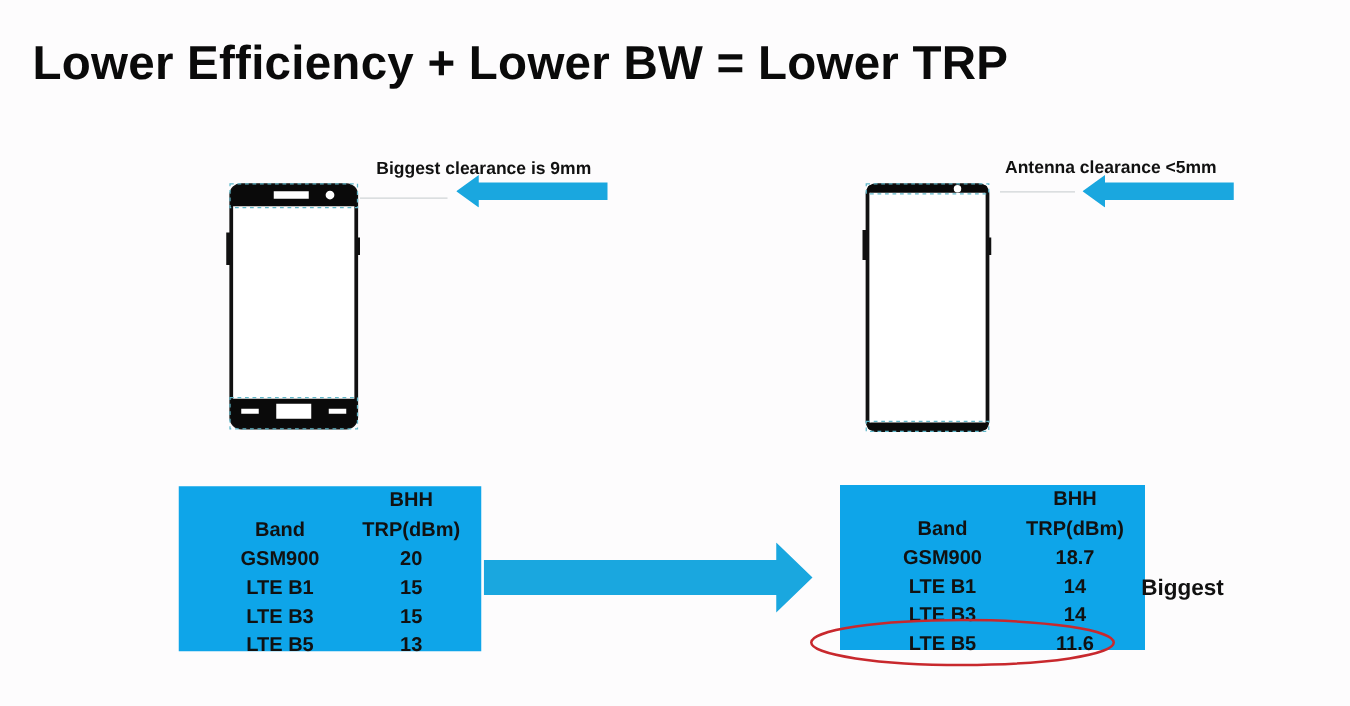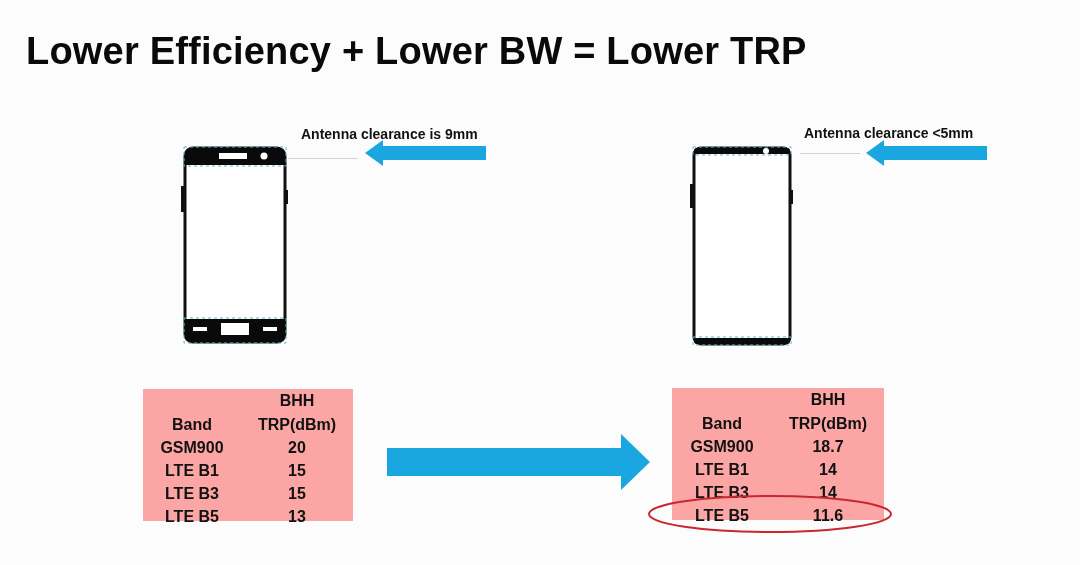--- a/index.html
+++ b/index.html
@@ -13,21 +13,21 @@
     }
     .callout {
       position:absolute; font-size:14px; font-weight:bold; color:#111;
     }
     .leader {
       position:absolute; height:1px; background:#cfd3d6;
     }
     .arrow-left { position:absolute; }
     .phone { position:absolute; }
     .table-box {
-      position:absolute; background:#fca5a5;
+      position:absolute; background:#0ea5e9;padding-left:32px;
     }
     .table-box table {
       border-collapse:collapse; width:100%;
       font-weight:bold; font-size:16px; color:#111;
     }
     .table-box td, .table-box th {
       text-align:center; padding:0; height:23px; line-height:23px; font-weight:bold;
     }
     .big-arrow { position:absolute; }
     .ellipse { position:absolute; }
@@ -57,21 +57,21 @@
     <path d="M7 177 L107 177 L107 192 Q107 200 99 200 L15 200 Q7 200 7 192 Z" fill="#0a0a0a"></path>
     <rect x="15" y="185" width="14" height="4" fill="#fff"></rect>
     <rect x="43" y="181" width="28" height="12" fill="#fff"></rect>
     <rect x="85" y="185" width="14" height="4" fill="#fff"></rect>
 
     <rect x="6" y="5" width="102" height="19" fill="none" stroke="#5fb7c9" stroke-width="1" stroke-dasharray="3 3"></rect>
     <rect x="6" y="176" width="102" height="25" fill="none" stroke="#5fb7c9" stroke-width="1" stroke-dasharray="3 3"></rect>
   </svg>
 
   <div class="leader" style="left:288px; top:158px; width:70px;"></div>
-  <div class="callout" style="left:301px; top:126px;">Antenna clearance is 9mm</div>
+  <div class="callout" style="left:301px; top:126px;">Biggest clearance is 9mm</div>
   <svg class="arrow-left" style="left:365px; top:140px;" width="122" height="26" viewBox="0 0 122 26">
     <polygon points="0,13 18,0 18,6 121,6 121,20 18,20 18,26" fill="#1aa7df"></polygon>
   </svg>
 
   <svg class="phone" style="left:688px; top:144px;" width="108" height="204" viewBox="0 0 108 204">
     <rect x="2" y="40" width="4" height="24" fill="#111"></rect>
     <rect x="102" y="46" width="3" height="14" fill="#111"></rect>
     <rect x="6" y="4" width="96" height="196" rx="7" fill="#fff" stroke="#111" stroke-width="3"></rect>
     <path d="M6 11 Q6 4 13 4 L95 4 Q102 4 102 11 L102 10 L6 10 Z" fill="#0a0a0a"></path>
     <rect x="6" y="4" width="96" height="6" rx="3" fill="#0a0a0a"></rect>
@@ -151,15 +151,16 @@
       </tr>
     </tbody>
       </table>
   </div>
 
   <svg class="ellipse" style="left:646px; top:493px;" width="248" height="42" viewBox="0 0 248 42">
     <ellipse cx="124" cy="21" rx="121" ry="18" fill="none" stroke="#c8282d" stroke-width="2"></ellipse>
   </svg>
 
   <div class="note">
+    <div>Biggest</div>
   </div>
 
 </div>
 
 </body></html>

